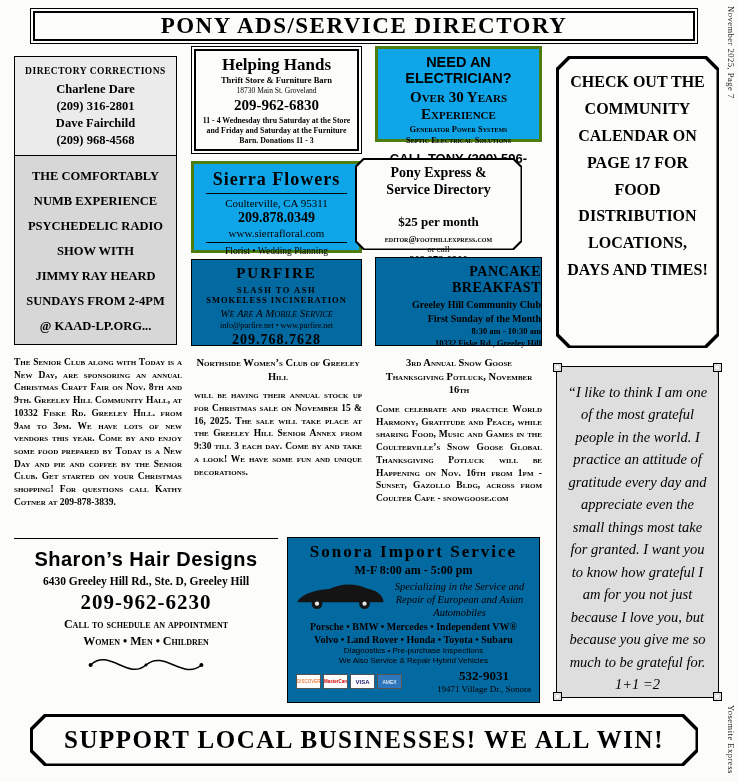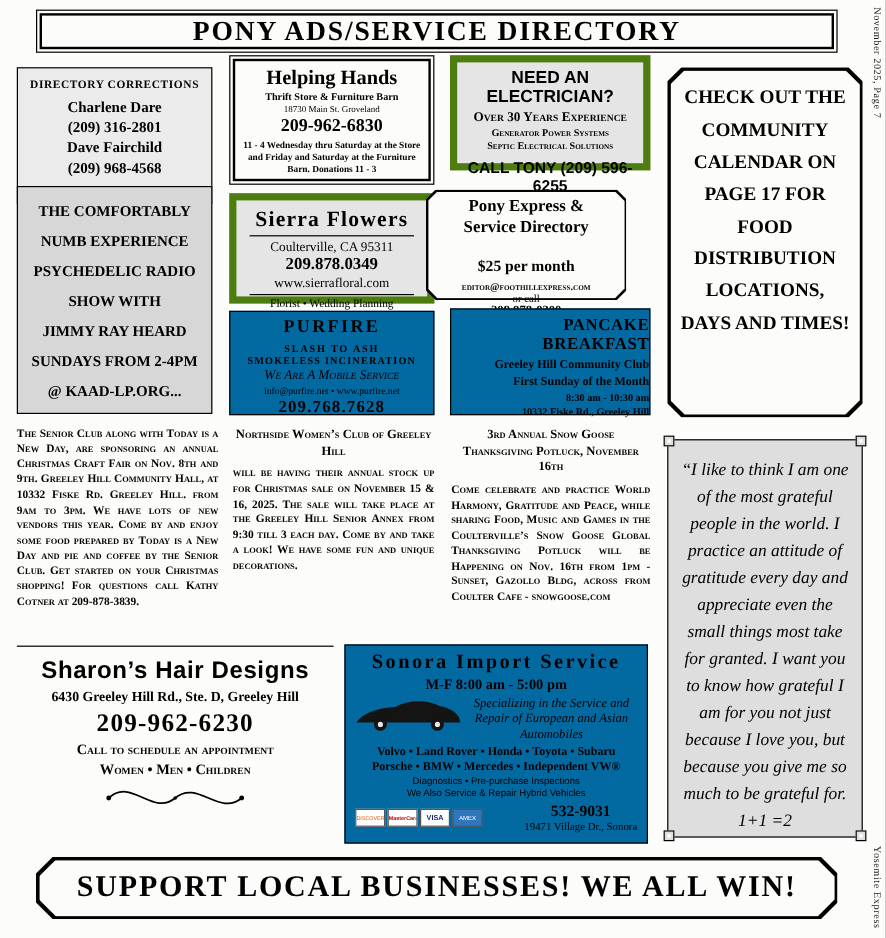--- a/index.html
+++ b/index.html
@@ -25,21 +25,21 @@
   .blk { background:#000; inset:0; }
   .wht { background:#fcfcfa; }
   .notch-content { position:absolute; inset:3px; display:flex; align-items:center; justify-content:center; }
   .footer-text { font-size:25px; font-weight:bold; letter-spacing:1.5px; white-space:nowrap; }
 
   
   .edge-text { writing-mode:vertical-rl; font-size:8.5px; color:#222; letter-spacing:0.5px; }
 
   
   .box1 { border:1px solid #000; background:#0369a1; }
-  .box3 { border:6px solid #4d7c0f; background:#e5e5e5; }
+  .box3 { border:3px solid #4d7c0f; background:#0ea5e9; }
   .gray { background:#d7d7d7; }
   .ltgray { background:#ebebeb; }
 
   
   .dc { padding-top:9px; }
   .dc-title { font-size:9.5px; font-weight:bold; letter-spacing:0.5px; font-variant:small-caps; margin-bottom:5px; }
   .dc-line { font-size:12.5px; font-weight:bold; line-height:1.35; }
 
   
   .radio { border:1.5px solid #000; padding-top:8px; }
@@ -78,21 +78,21 @@
   .pf-title { font-size:15px; font-weight:bold; letter-spacing:2px; }
   .pf-l1 { font-size:8.5px; font-weight:bold; letter-spacing:1.5px; margin-top:3px; }
   .pf-l2 { font-size:8.5px; font-weight:bold; letter-spacing:1px; }
   .pf-l3 { font-variant:small-caps; font-style:italic; font-size:11px; margin-top:2px; }
   .pf-contact { font-size:8px; margin-top:2px; }
   .pf-phone { font-size:14px; font-weight:bold; margin-top:2px; letter-spacing:1px; }
 
   
   .el { text-align:center; padding-top:5px; }
   .el-title { font-family:"Liberation Sans", sans-serif; font-size:14.5px; font-weight:bold; }
-  .el-l1 { font-variant:small-caps; font-weight:bold; font-size:11px; margin-top:3px; }
+  .el-l1 { font-variant:small-caps; font-weight:bold; font-size:15px; margin-top:3px; }
   .el-l2 { font-variant:small-caps; font-weight:bold; font-size:8.5px; margin-top:1px; }
   .el-cta { font-family:"Liberation Sans", sans-serif; font-size:13px; font-weight:bold; margin-top:6px; }
 
   
   .pe { text-align:center; padding-top:4px; }
   .pe-title { font-size:14px; font-weight:bold; line-height:1.2; }
   .pe-price { font-size:13px; font-weight:bold; margin-top:15px; }
   .pe-email { font-variant:small-caps; font-size:8.5px; font-weight:bold; margin-top:4px; }
   .pe-or { font-size:9px; }
   .pe-phone { font-size:10.5px; font-weight:bold; }
@@ -277,22 +277,22 @@
     <div class="son-row">
       <svg viewBox="0 0 120 40" width="92" height="32">
         <path d="M4,28 C10,18 26,12 46,11 C60,3 82,3 94,10 C106,12 114,18 116,24 L117,28 Z" fill="#141414"></path>
         <circle cx="30" cy="30" r="7" fill="#141414"></circle>
         <circle cx="92" cy="30" r="7" fill="#141414"></circle>
         <circle cx="30" cy="30" r="2.8" fill="#e8e8e8"></circle>
         <circle cx="92" cy="30" r="2.8" fill="#e8e8e8"></circle>
       </svg>
       <div class="son-spec">Specializing in the Service and Repair of European and Asian Automobiles</div>
     </div>
+    <div class="son-brands">Porsche • BMW • Mercedes • Independent VW®</div>
     <div class="son-brands">Volvo • Land Rover • Honda • Toyota • Subaru</div>
-    <div class="son-brands">Porsche • BMW • Mercedes • Independent VW®</div>
     <div class="son-small">Diagnostics • Pre-purchase Inspections</div>
     <div class="son-small">We Also Service &amp; Repair Hybrid Vehicles</div>
     <div class="son-bottom">
       <div class="cards">
         <span class="card card-disc">DISCOVER</span>
         <span class="card card-mc">MasterCard</span>
         <span class="card card-visa">VISA</span>
         <span class="card card-amex">AMEX</span>
       </div>
       <div class="son-right">

